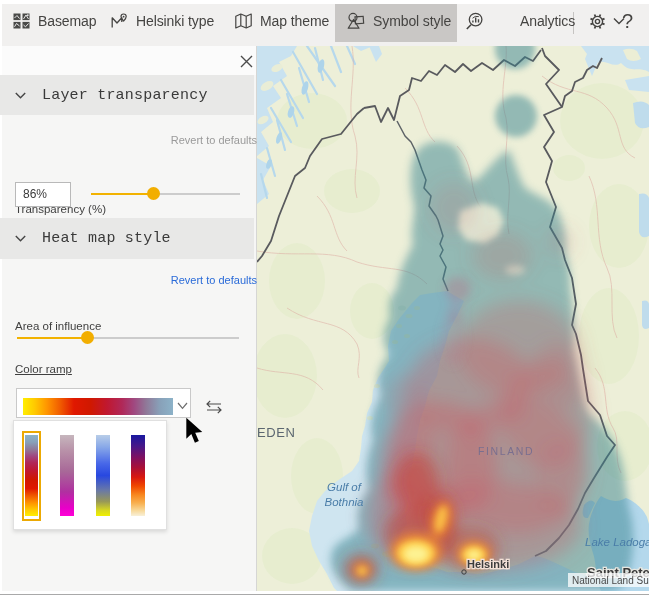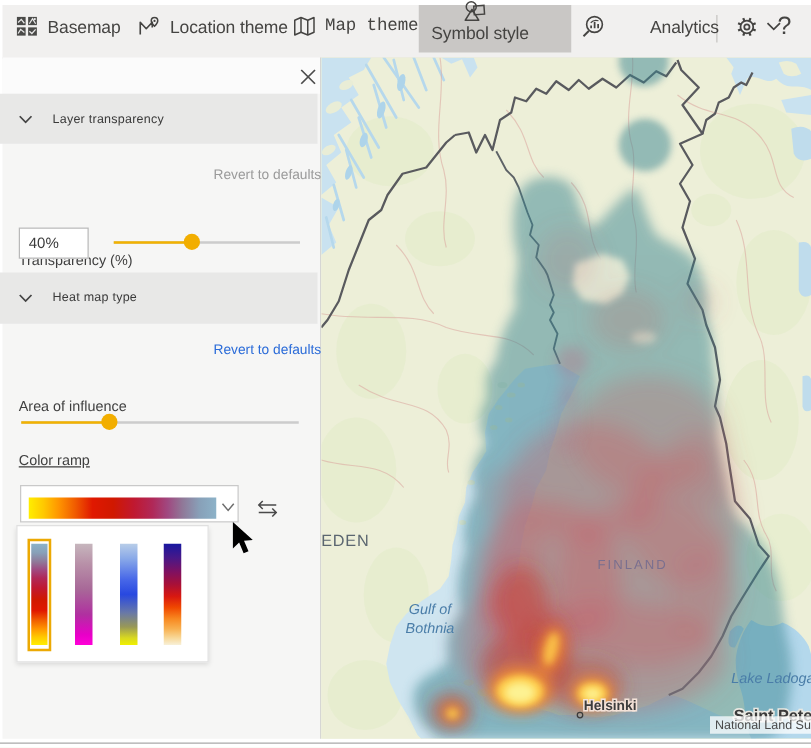--- a/index.html
+++ b/index.html
@@ -6,21 +6,21 @@
 .abs{position:absolute;}
 #toolbar{position:absolute;left:2px;top:4px;width:647px;height:42px;background:#f1f0ef;border-bottom:1px solid #e3e2e1;}
 .titem{position:absolute;top:0;height:42px;display:flex;align-items:center;color:#454442;font-size:14px;letter-spacing:-0.1px;}
 .titem svg{display:block;}
 .tlabel{margin-left:8px;white-space:nowrap;}
 #symbolbg{position:absolute;left:335px;top:4px;width:122px;height:38px;background:#c9c7c5;}
 #tsep{position:absolute;left:573px;top:12px;width:1px;height:22px;background:#c6c4c2;}
 #panel{position:absolute;left:2px;top:46px;width:255px;height:545px;background:#f6f6f5;border-right:1px solid #d6d6d4;box-sizing:border-box;}
 .phead{position:absolute;left:0;width:254px;height:40px;background:#e8e8e7;display:flex;align-items:center;color:#3a3a3a;font-size:13px;}
 .phead .chev{margin-left:15px;}
-.phead .ptxt{margin-left:16px;letter-spacing:.2px;font-size:10px;}
+.phead .ptxt{margin-left:16px;letter-spacing:.2px;font-size:15px;font-family:Liberation Mono, monospace;}
 .revert{position:absolute;right:23px;font-size:11px;margin-left:28px;}
 .lab{position:absolute;left:15px;font-size:11.5px;color:#3f3f3f;}
 .track{position:absolute;height:2px;background:#cccccc;}
 .trackfill{position:absolute;height:2px;background:#f2b200;}
 .knob{position:absolute;width:13px;height:13px;border-radius:50%;background:#f2ae00;}
 #pct{position:absolute;left:15px;top:182px;width:47px;height:23px;background:#fff;border:1px solid #b9b9b9;font-size:12px;color:#3a3a3a;line-height:23px;padding-left:7px;box-sizing:content-box;}
 #rampbox{position:absolute;left:16px;top:388px;width:175px;height:30px;background:#fff;border:1px solid #c9c9c9;box-sizing:border-box;}
 #rampgrad{position:absolute;left:6px;top:9px;width:150px;height:17px;
  background:linear-gradient(90deg,#ffee00 0%,#ffc800 8%,#ff9500 16%,#f05a00 25%,#e01800 34%,#d01800 45%,#c01830 56%,#b02858 66%,#a04880 74%,#907898 82%,#88a0b8 91%,#8cb2c8 100%);}
 #popup{position:absolute;left:13px;top:420px;width:152px;height:108px;background:#fff;border:1px solid #e0e0e0;box-shadow:0 2px 4px rgba(0,0,0,.12);}
@@ -51,30 +51,30 @@
    <path d="M10.5 12 L12.5 13.8 L15.5 10.5" stroke="#e8e8e8" stroke-width="1" fill="none"></path>
   </svg>
   <span class="tlabel">Basemap</span>
  </div>
  <div class="titem" style="left:111px;">
   <svg width="17" height="17" viewBox="0 0 17 17">
    <path d="M1.2 14.5 V4.8 L6 10 L10.8 4.8 V9" stroke="#454442" stroke-width="1.3" fill="none" stroke-linejoin="round"></path>
    <path d="M12.6 1 a2.6 2.6 0 0 1 2.6 2.6 c0 1.9 -2.6 4.4 -2.6 4.4 c0 0 -2.6 -2.5 -2.6 -4.4 A2.6 2.6 0 0 1 12.6 1 Z" stroke="#454442" stroke-width="1.2" fill="none"></path>
    <circle cx="12.6" cy="3.7" r="0.9" fill="#454442"></circle>
   </svg>
-  <span class="tlabel">Location theme</span>
- </div>
- <div class="titem" style="left:235px;font-family:Liberation Mono, monospace;">
+  <span class="tlabel">Helsinki type</span>
+ </div>
+ <div class="titem" style="left:235px;">
   <svg width="17" height="16" viewBox="0 0 17 16">
    <path d="M0.8 3.2 L5.8 1 L11.2 3.2 L16.2 1 V12.8 L11.2 15 L5.8 12.8 L0.8 15 Z" stroke="#454442" stroke-width="1.2" fill="none" stroke-linejoin="round"></path>
    <path d="M5.8 1 V12.8 M11.2 3.2 V15" stroke="#454442" stroke-width="1.2" fill="none"></path>
   </svg>
   <span class="tlabel">Map theme</span>
  </div>
- <div class="titem" style="left:337px;flex-direction:column;">
+ <div class="titem" style="left:347px;">
   <svg width="18" height="18" viewBox="0 0 18 18">
    <circle cx="6" cy="5.4" r="4" stroke="#454442" stroke-width="1.2" fill="none"></circle>
    <rect x="8.2" y="4.6" width="8.2" height="7" stroke="#454442" stroke-width="1.2" fill="none" transform="rotate(-4 12 8)"></rect>
    <path d="M6.6 7.5 L1.2 16.2 H12 Z" stroke="#454442" stroke-width="1.2" fill="none" stroke-linejoin="round"></path>
   </svg>
   <span class="tlabel">Symbol style</span>
  </div>
  <div class="titem" style="left:465px;gap:28px;">
   <svg width="19" height="19" viewBox="0 0 19 19">
    <circle cx="10.6" cy="7.6" r="6.3" stroke="#454442" stroke-width="1.3" fill="none"></circle>
@@ -113,29 +113,29 @@
   <path d="M1 1 L12 12 M12 1 L1 12" stroke="#4c4c4c" stroke-width="1.4"></path>
  </svg>
  <div class="phead" style="top:75px;">
       <svg class="chev" width="11" height="7" viewBox="0 0 11 7">
         <path d="M0.8 1 L5.5 5.8 L10.2 1" stroke="#454545" stroke-width="1.4" fill="none"></path>
       </svg>
       <span class="ptxt">Layer transparency</span>
     </div>
  <div class="revert" style="top:134px;right:415px;color:#9a9a9a;">Revert to defaults</div>
  <div class="lab" style="top:163px;margin-top:40px;">Transparency (%)</div>
- <div id="pct">40%</div>
+ <div id="pct">86%</div>
  <div class="track" style="left:91px;top:193px;width:149px;"></div>
  <div class="trackfill" style="left:91px;top:193px;width:63px;"></div>
  <div class="knob" style="left:147px;top:187px;"></div>
  <div class="phead" style="top:218px;height:41px;">
       <svg class="chev" width="11" height="7" viewBox="0 0 11 7">
         <path d="M0.8 1 L5.5 5.8 L10.2 1" stroke="#454545" stroke-width="1.4" fill="none"></path>
       </svg>
-      <span class="ptxt">Heat map type</span>
+      <span class="ptxt">Heat map style</span>
     </div>
  <div class="revert" style="top:274px;right:415px;color:#2a6bd8;">Revert to defaults</div>
  <div class="lab" style="top:304px;margin-top:16px;">Area of influence</div>
  <div class="track" style="left:17px;top:337px;width:222px;"></div>
  <div class="trackfill" style="left:17px;top:337px;width:71px;"></div>
  <div class="knob" style="left:81px;top:331px;"></div>
  <div class="lab" style="top:363px;text-decoration:underline;">Color ramp</div>
  <div id="rampbox">
       <div id="rampgrad"></div>
   <svg style="position:absolute;left:160px;top:13px;" width="11" height="8" viewBox="0 0 11 8">

